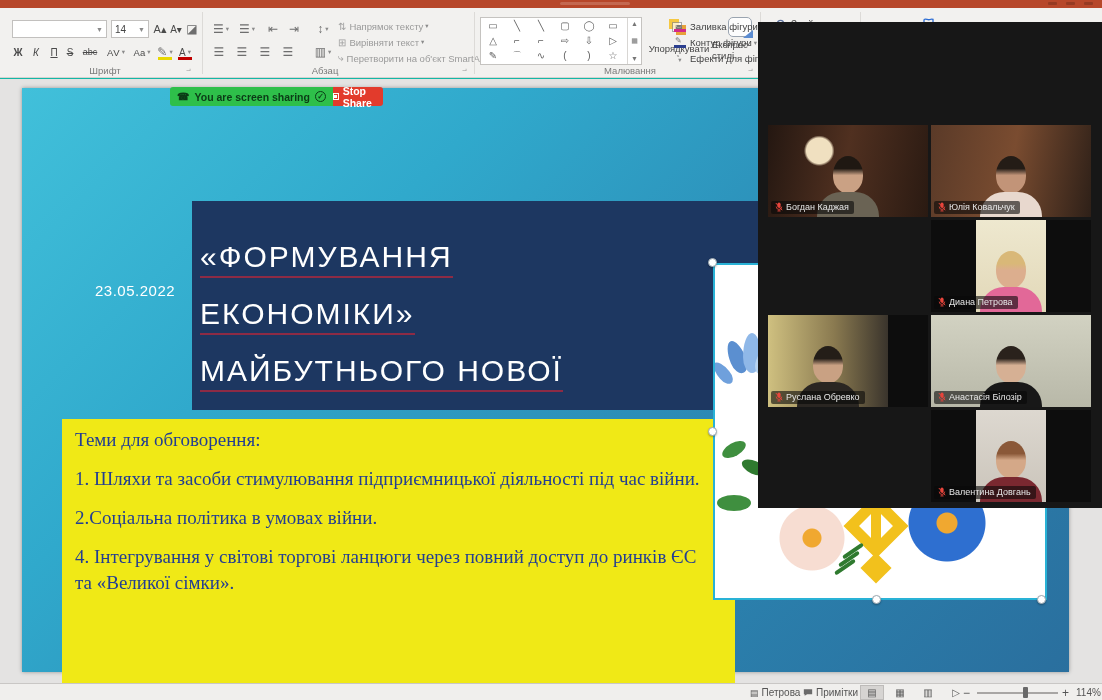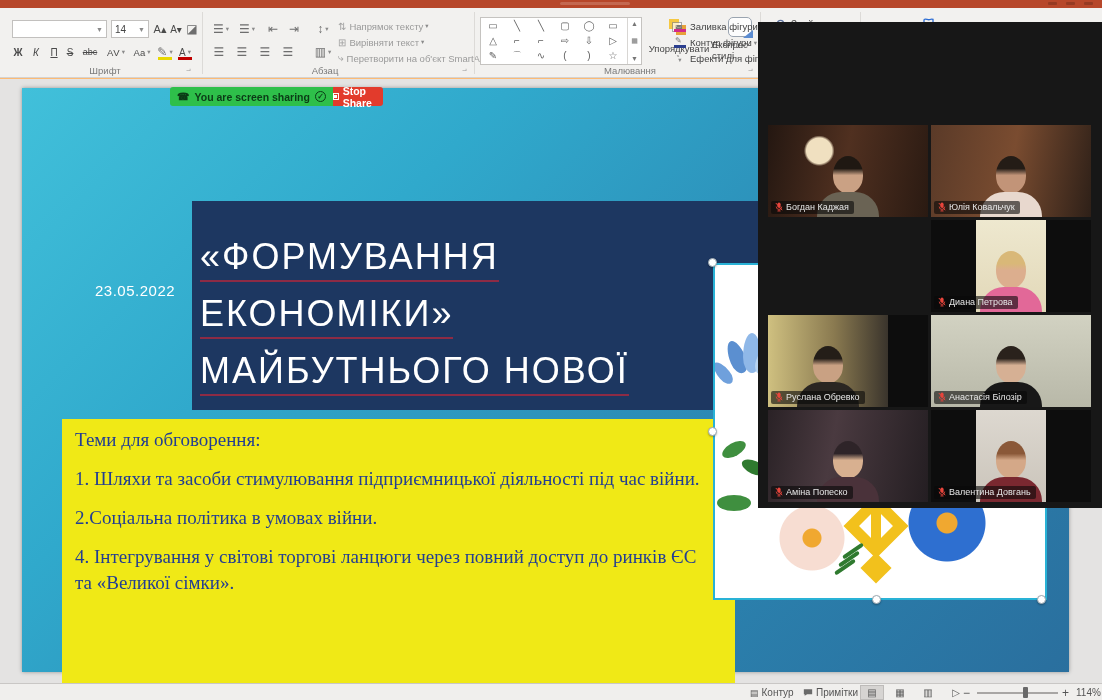--- a/index.html
+++ b/index.html
@@ -1,18 +1,18 @@
 <!DOCTYPE html>
 <html><head>
 <meta charset="utf-8">
 <style>
   * { margin:0; padding:0; box-sizing:border-box; }
   html,body { width:1102px; height:700px; }
   body { font-family:"Liberation Sans", sans-serif; background:#e4e3e2; }
-  .app { position:absolute; top:0; left:0; width:1102px; height:700px; overflow:hidden; background:#fdba74; }
+  .app { position:absolute; top:0; left:0; width:1102px; height:700px; overflow:hidden; background:#14b8a6; }
 
   
   .titlebar { position:absolute; top:0; left:0; width:1102px; height:8px; background:#b7472a; }
   .titlebar .qat { position:absolute; top:2px; left:560px; width:70px; height:3px; background:rgba(255,255,255,.18); border-radius:2px; }
   .titlebar .winbtn { position:absolute; top:2px; width:9px; height:3px; background:rgba(0,0,0,.18); border-radius:1px; }
 
   
   .ribbon { position:absolute; top:8px; left:0; width:1102px; height:70px; background:#f2f1ef; border-bottom:1px solid #d5d3d0; font-size:10px; color:#555; }
   .gdiv { position:absolute; top:4px; width:1px; height:62px; background:#dcdad7; }
   .glabel { position:absolute; top:57px; font-size:9.5px; color:#7a7a7a; text-align:center; }
@@ -41,21 +41,21 @@
   .fx .fic .bar { position:absolute; left:0; right:1px; bottom:0; height:3px; }
   .fx .fic .top { position:absolute; left:1px; top:0; font-size:8px; color:#777; line-height:8px; }
   .findwrap { position:absolute; left:776px; top:11px; display:flex; align-items:center; color:#444; font-size:10px; }
   .flagic { position:absolute; left:922px; top:10px; }
 
   
   .workspace { position:absolute; top:79px; left:0; width:1102px; height:604px; background:#e4e3e2; }
   .slide { position:absolute; top:88px; left:22px; width:1047px; height:584px; background:linear-gradient(135deg,#41c0da 0%,#30a9cc 30%,#2b86b2 65%,#2a6f9e 100%); box-shadow:0 0 4px rgba(0,0,0,.35); }
   .sl-date { position:absolute; left:73px; top:194px; color:#fff; font-size:15px; letter-spacing:.5px; }
   .titlebox { position:absolute; left:170px; top:113px; width:835px; height:209px; background:#1d3761; padding:27px 8px 0 8px; }
-  .titleline { display:block; color:#fff; font-size:36px; letter-spacing:2px; line-height:57px; white-space:nowrap; }
+  .titleline { display:block; color:#fff; font-size:30px; letter-spacing:2px; line-height:57px; white-space:nowrap; }
   .titleline span { border-bottom:2px solid #8d2b45; padding-bottom:3px; }
   .yellowbox { position:absolute; left:40px; top:331px; width:673px; height:311px; background:#f0e916; padding:8px 20px 0 13px; font-family:"Liberation Serif", serif; color:#233e92; font-size:19px; line-height:26px; }
   .yellowbox p { margin-bottom:13px; }
   .whitebox { position:absolute; left:713px; top:263px; width:334px; height:337px; background:#fff; border:2px solid #29b2d6; overflow:hidden; }
   .handle { position:absolute; width:9px; height:9px; border-radius:50%; background:#fff; border:1px solid #9aa7b0; box-shadow:0 1px 2px rgba(0,0,0,.3); z-index:3; }
 
   
   .petal { position:absolute; border-radius:50% 50% 50% 50%/60% 60% 40% 40%; }
   .leaf { position:absolute; width:26px; height:13px; border-radius:50%; background:#3f8f3f; }
   .daisy { position:absolute; left:62px; top:238px; width:70px; height:70px; background:radial-gradient(circle,#f0a830 0 9px,#f7ddd2 10px 32px,transparent 33px); }
@@ -418,38 +418,20 @@
           <svg class="mic" width="8" height="10" viewBox="0 0 10 12">
             <rect x="3" y="0.5" width="4" height="6.5" rx="2" fill="#e8453c"></rect>
             <path d="M1.5 5.5a3.5 3.5 0 0 0 7 0" stroke="#e8453c" fill="none"></path>
             <line x1="5" y1="9" x2="5" y2="11" stroke="#e8453c"></line>
             <line x1="3" y1="11" x2="7" y2="11" stroke="#e8453c"></line>
             <line x1="1" y1="1" x2="9" y2="10" stroke="#e8453c" stroke-width="1.2"></line>
           </svg>
           <span>Анастасія Білозір</span>
         </div>
     </div>
-    <div class="tile p9" style="left:10px;top:388px">
-      <div class="video">
-          <div class="person">
-            <div class="head"></div>
-            <div class="torso"></div>
-          </div>
-        </div>
-      <div class="nlabel">
-          <svg class="mic" width="8" height="10" viewBox="0 0 10 12">
-            <rect x="3" y="0.5" width="4" height="6.5" rx="2" fill="#e8453c"></rect>
-            <path d="M1.5 5.5a3.5 3.5 0 0 0 7 0" stroke="#e8453c" fill="none"></path>
-            <line x1="5" y1="9" x2="5" y2="11" stroke="#e8453c"></line>
-            <line x1="3" y1="11" x2="7" y2="11" stroke="#e8453c"></line>
-            <line x1="1" y1="1" x2="9" y2="10" stroke="#e8453c" stroke-width="1.2"></line>
-          </svg>
-          <span>Аміна Попеско</span>
-        </div>
-    </div>
     <div class="tile p10" style="left:173px;top:388px">
       <div class="video vpillar">
           <div class="person">
             <div class="head"></div>
             <div class="torso"></div>
           </div>
         </div>
       <div class="nlabel">
           <svg class="mic" width="8" height="10" viewBox="0 0 10 12">
             <rect x="3" y="0.5" width="4" height="6.5" rx="2" fill="#e8453c"></rect>
@@ -459,21 +441,21 @@
             <line x1="1" y1="1" x2="9" y2="10" stroke="#e8453c" stroke-width="1.2"></line>
           </svg>
           <span>Валентина Довгань</span>
         </div>
     </div>
   </div>
 
   <div class="statusbar">
     <div class="sb" style="left:750px">
         <span style="font-size:9px">▤</span>
-        <span>Контур</span>
+        <span>Петрова</span>
       </div>
     <div class="sb" style="left:803px">
         <svg width="10" height="9" viewBox="0 0 12 10">
           <path d="M1 1h10v6H5L2 9V7H1z" fill="#6a6a6a"></path>
         </svg>
         <span>Примітки</span>
       </div>
     <div class="viewbtn pressed" style="left:860px">▤</div>
     <div class="viewbtn" style="left:888px">▦</div>
     <div class="viewbtn" style="left:916px">▥</div>

